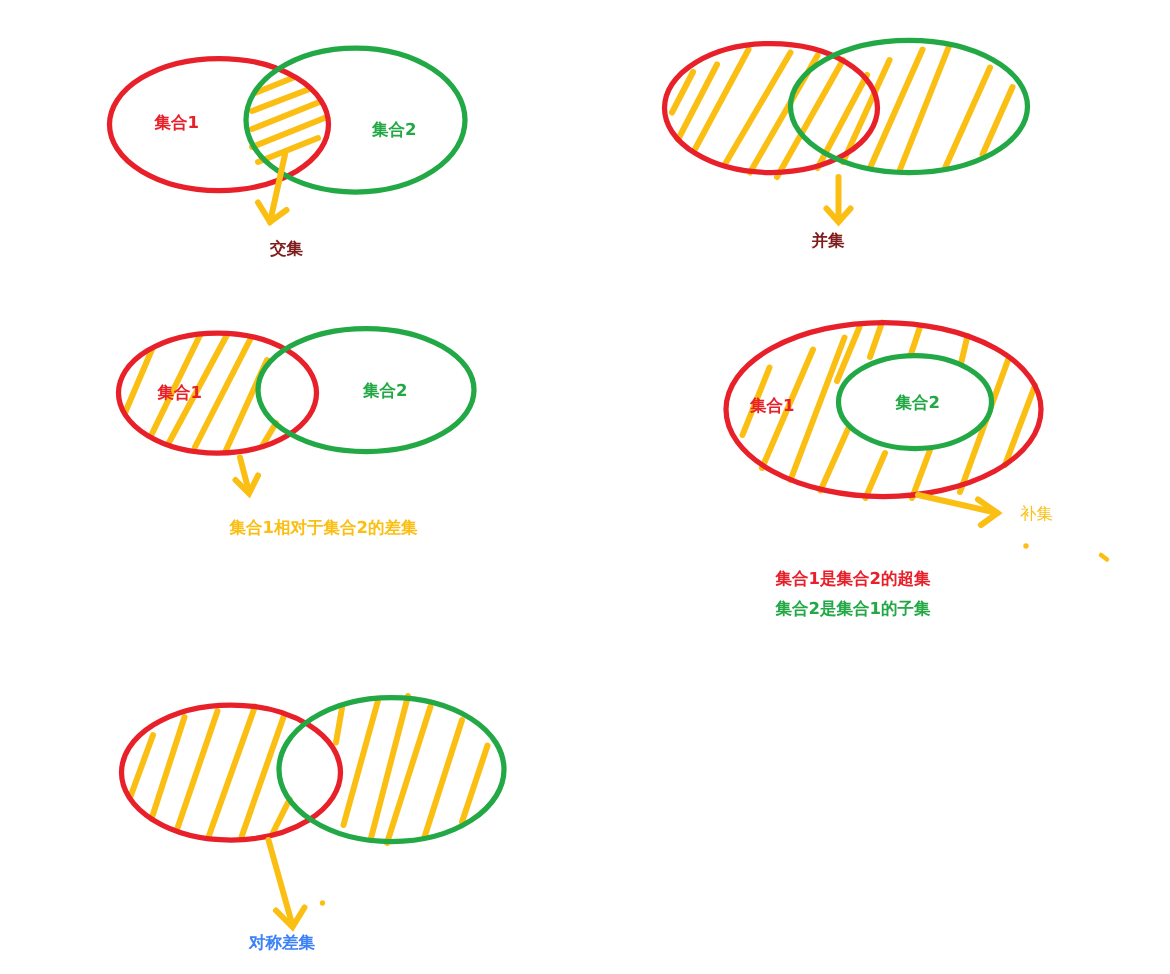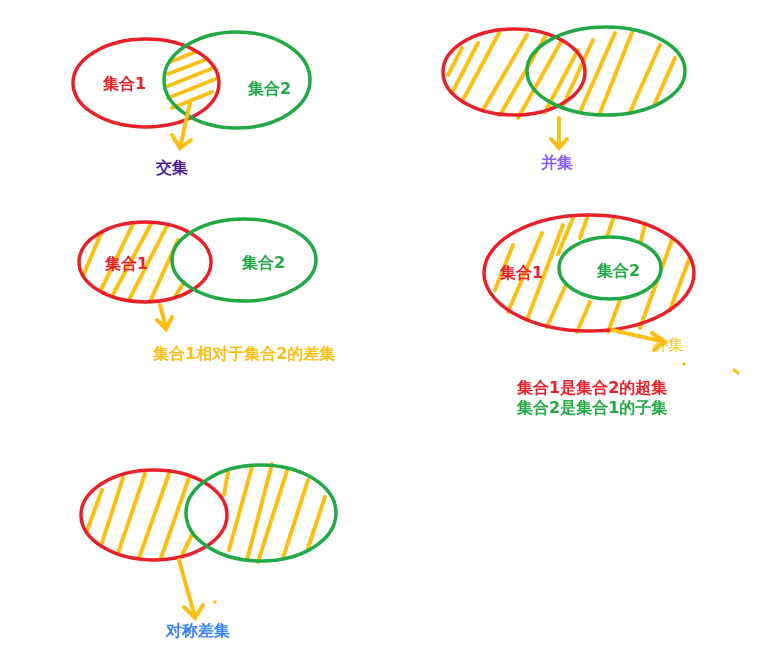--- a/index.html
+++ b/index.html
@@ -1,19 +1,19 @@
 <!DOCTYPE html>
 <html><head>
   <meta charset="utf-8">
   <style>
     html, body { margin: 0; padding: 0; background: #ffffff; }
     body { width: 780px; height: 649px; position: relative; overflow: hidden;
            font-family: "DejaVu Sans", "Liberation Sans", sans-serif; }
     svg.canvas { position: absolute; left: 0; top: 0; }
-    .lbl { position: absolute; font-weight: bold; font-size: 16px; white-space: nowrap; line-height: 1; }
+    .lbl { position: absolute; font-weight: bold; font-size: 11px; white-space: nowrap; line-height: 1; }
     .thin { font-weight: normal; }
   </style>
 </head>
 <body>
 
 <svg class="canvas" width="780" height="649" viewBox="0 0 780 649">
   <defs>
     <clipPath id="clipI1">
         <ellipse cx="146" cy="83" rx="73" ry="44"></ellipse>
       </clipPath>
@@ -127,27 +127,27 @@
     <g stroke="#fbbf14" stroke-width="4" stroke-linecap="round" fill="none">
       <line x1="179" y1="560" x2="195" y2="617"></line>
       <polyline points="184,607 195,618 203,605"></polyline>
     </g>
     <circle cx="215" cy="602" r="1.8" fill="#fbbf14"></circle>
   </g>
 </svg>
 
 <div class="lbl" style="left:103px; top:76px; color:#e8202a;">集合1</div>
 <div class="lbl" style="left:248px; top:81px; color:#22a845;">集合2</div>
-<div class="lbl" style="left:156px; top:160px; color:#4c1d95;">交集</div>
+<div class="lbl" style="left:180px; top:160px; color:#7f1d1d;">交集</div>
 
-<div class="lbl" style="left:541px; top:155px; color:#8b5cf6;">并集</div>
+<div class="lbl" style="left:541px; top:155px; color:#7f1d1d;">并集</div>
 
 <div class="lbl" style="left:105px; top:256px; color:#e8202a;">集合1</div>
 <div class="lbl" style="left:242px; top:255px; color:#22a845;">集合2</div>
 <div class="lbl" style="left:153px; top:346px; color:#fbbf14;text-align:right;">集合1相对于集合2的差集</div>
 
 <div class="lbl" style="left:500px; top:265px; color:#e8202a;">集合1</div>
 <div class="lbl" style="left:597px; top:263px; color:#22a845;">集合2</div>
-<div class="lbl thin" style="left:652px; top:337px; color:#fbbf14;">补集</div>
+<div class="lbl thin" style="left:680px; top:337px; color:#fbbf14;">补集</div>
 <div class="lbl" style="left:517px; top:380px; color:#e8202a;">集合1是集合2的超集</div>
 <div class="lbl" style="left:517px; top:400px; color:#22a845;">集合2是集合1的子集</div>
 
 <div class="lbl" style="left:166px; top:623px; color:#3b82f6;">对称差集</div>
 
 </body></html>

